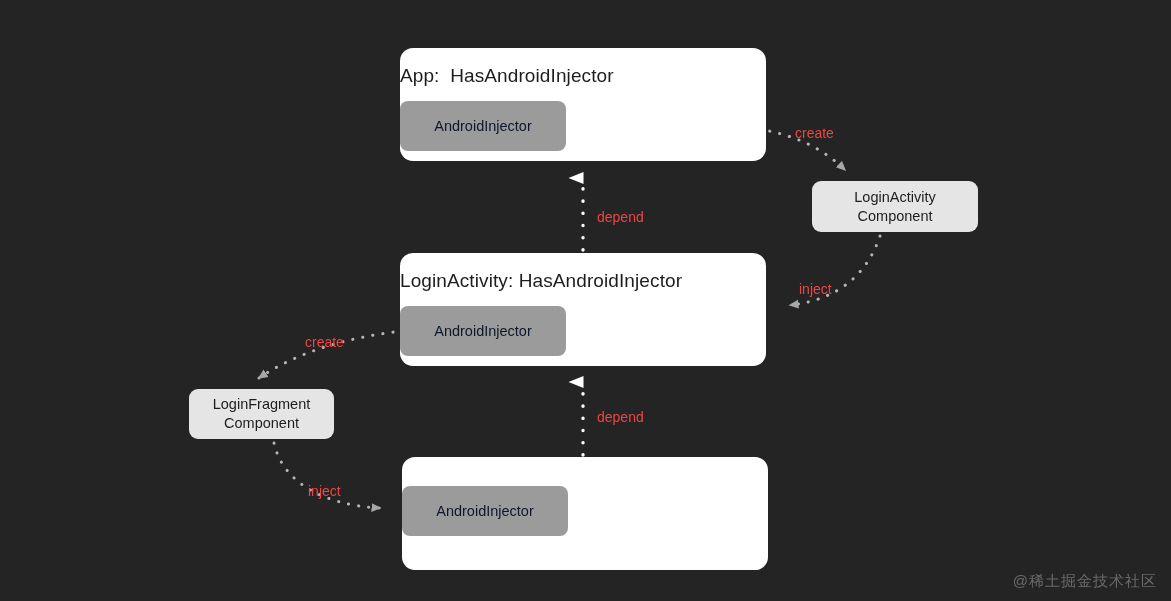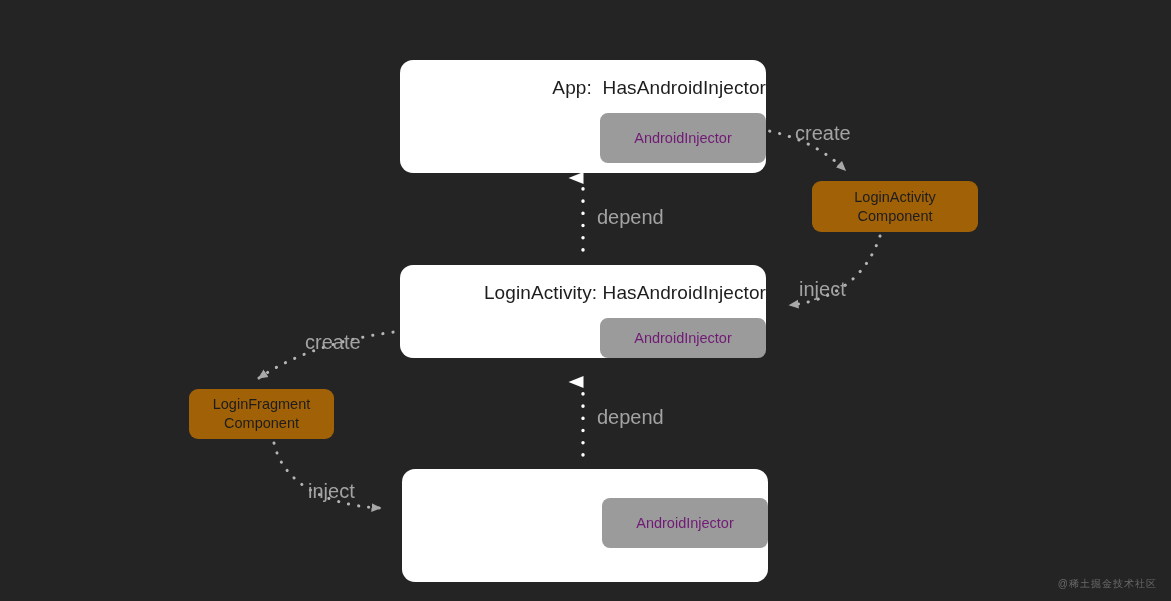--- a/index.html
+++ b/index.html
@@ -27,74 +27,73 @@
     pointer-events: none;
   }
 
   
   .node-white {
     position: absolute;
     background: #ffffff;
     border-radius: 13px;
     display: flex;
     flex-direction: column;
-    align-items: flex-end;
+    align-items: flex-start;
     padding-top: 16px;
-    margin-top: 12px;
   }
   .node-white .title {
     color: #1d1d1d;
     font-size: 19px;
     line-height: 24px;
     white-space: pre;
     letter-spacing: 0.1px;
   }
   .node-white .injector {
     margin-top: 13px;
     width: 166px;
     height: 50px;
     background: #9b9b9b;
     border-radius: 8px;
     display: flex;
     align-items: center;
     justify-content: center;
-    color: #701a75;
+    color: #0f172a;
     font-size: 14.5px;
   }
 
   
   .node-blue {
     position: absolute;
-    background: #a16207;
+    background: #e5e5e5;
     border-radius: 9px;
     display: flex;
     align-items: center;
     justify-content: center;
     text-align: center;
     color: #1d1d1d;
     font-size: 14.5px;
     line-height: 19px;
   }
 
   
   .edge-label {
     position: absolute;
-    color: #a3a3a3;
-    font-size: 20px;
+    color: #ef4444;
+    font-size: 14px;
     line-height: 17px;
     white-space: nowrap;
   }
 
   
   .watermark {
     position: absolute;
     right: 14px;
     bottom: 10px;
     color: #6a6a6a;
-    font-size: 10px;
+    font-size: 15px;
     letter-spacing: 1px;
     white-space: nowrap;
   }
 </style>
 </head>
 <body>
 
 <div id="canvas">
 
   <svg class="edges" viewBox="0 0 1171 601" xmlns="http://www.w3.org/2000/svg">
@@ -130,21 +129,21 @@
     <g>
       <path d="M274,443 C282,480 320,505 380,508" stroke="#b5b5b5" stroke-width="3" fill="none" stroke-linecap="round" stroke-dasharray="0.2 10" marker-end="url(#filled-tri)"></path>
     </g>
   </svg>
 
   <div class="node-white" style="left:400px; top:48px; width:366px; height:113px;">
     <div class="title">App:  HasAndroidInjector</div>
     <div class="injector">AndroidInjector</div>
   </div>
 
-  <div class="node-white" style="left:400px; top:253px; width:366px; height:93px;padding-left:40px;">
+  <div class="node-white" style="left:400px; top:253px; width:366px; height:113px;">
     <div class="title">LoginActivity: HasAndroidInjector</div>
     <div class="injector">AndroidInjector</div>
   </div>
 
   <div class="node-white" style="left:402px; top:457px; width:366px; height:113px;">
     <div class="injector">AndroidInjector</div>
   </div>
 
   <div class="node-blue" style="left:812px; top:181px; width:166px; height:51px;">
     <div>

